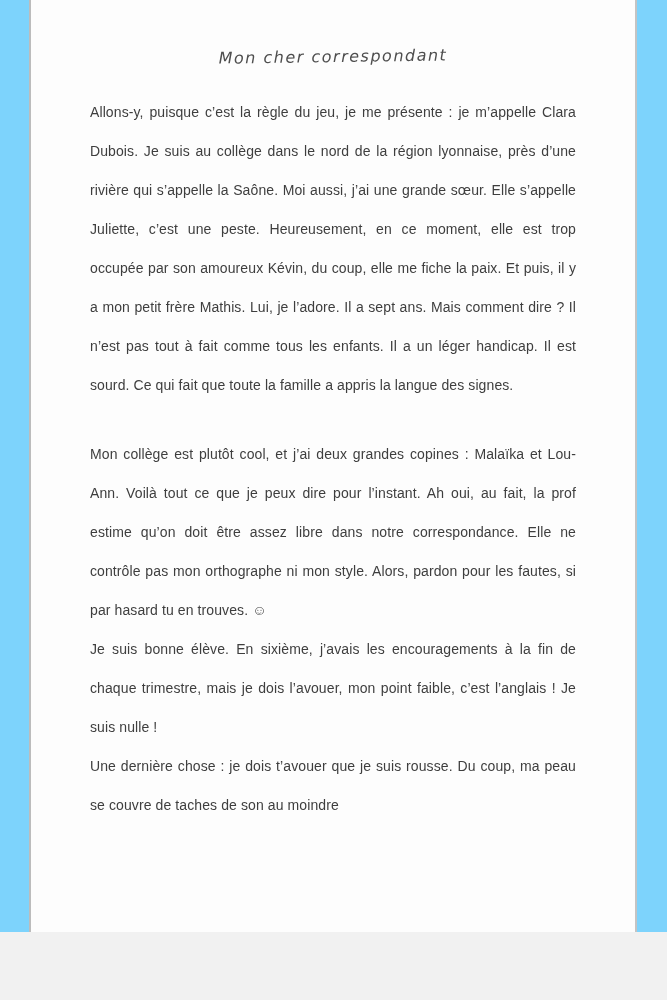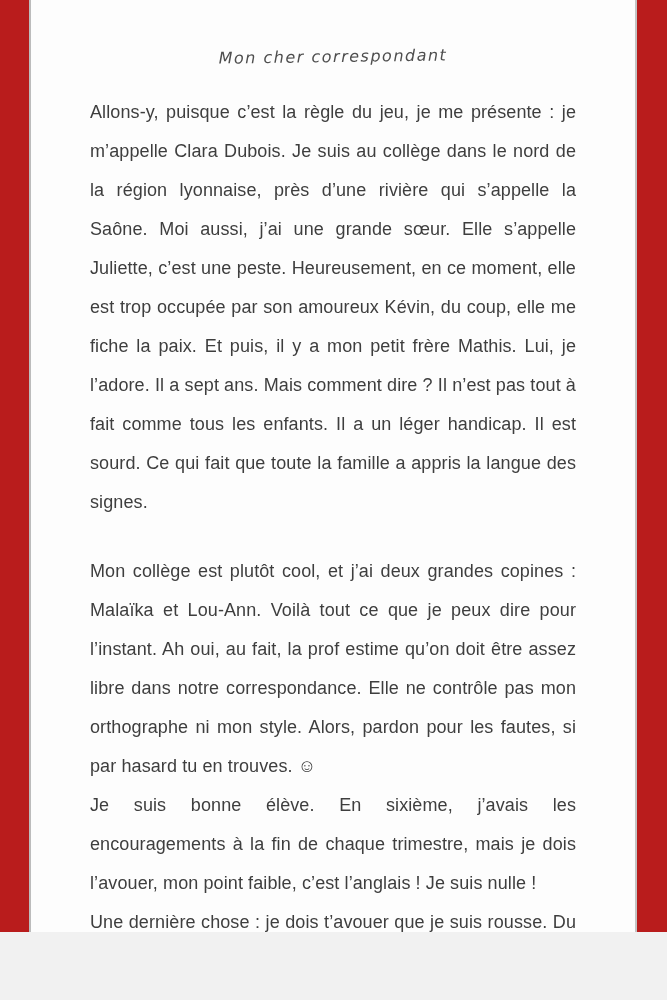--- a/index.html
+++ b/index.html
@@ -5,21 +5,21 @@
   html, body {
     margin: 0;
     padding: 0;
     background: #f1f1f1;
     font-family: "Liberation Sans", sans-serif;
   }
   .photo {
     position: relative;
     width: 667px;
     height: 932px;
-    background: #b91c1c;
+    background: #7dd3fc;
     overflow: hidden;
   }
   .page {
     position: absolute;
     top: 0;
     left: 29px;
     width: 608px;
     height: 1000px;
     box-sizing: border-box;
     background: #fdfdfd;
@@ -42,21 +42,21 @@
     font-family: "DejaVu Sans", sans-serif;
     font-style: italic;
     font-size: 16px;
     letter-spacing: 1.5px;
     color: #4e4e4e;
     transform: rotate(-0.8deg);
   }
   .textblock {
     width: 486px;
     margin: 27px auto 0 auto;
-    font-size: 18px;
+    font-size: 14px;
     line-height: 39px;
     font-weight: 300;
     letter-spacing: 0.1px;
     color: #3e3e3e;
     text-align: justify;
   }
   .textblock p {
     margin: 0;
   }
   .textblock p.gap-after {
@@ -77,17 +77,17 @@
 </head>
 <body>
 
 <div class="photo">
   <div class="page">
     <div class="title">Mon cher correspondant</div>
     <div class="textblock">
       <p class="para gap-after">Allons-y, puisque c’est la règle du jeu, je me présente : je m’appelle Clara Dubois. Je suis au collège dans le nord de la région lyonnaise, près d’une rivière qui s’appelle la Saône. Moi aussi, j’ai une grande sœur. Elle s’appelle Juliette, c’est une peste. Heureusement, en ce moment, elle est trop occupée par son amoureux Kévin, du coup, elle me fiche la paix. Et puis, il y a mon petit frère Mathis. Lui, je l’adore. Il a sept ans. Mais comment dire ? Il n’est pas tout à fait comme tous les enfants. Il a un léger handicap. Il est sourd. Ce qui fait que toute la famille a appris la langue des signes.</p>
       <p class="para">Mon collège est plutôt cool, et j’ai deux grandes copines : Malaïka et Lou-Ann. Voilà tout ce que je peux dire pour l’instant. Ah oui, au fait, la prof estime qu’on doit être assez libre dans notre correspondance. Elle ne contrôle pas mon orthographe ni mon style. Alors, pardon pour les fautes, si par hasard tu en trouves. ☺</p>
       <p class="para">Je suis bonne élève. En sixième, j’avais les encouragements à la fin de chaque trimestre, mais je dois l’avouer, mon point faible, c’est l’anglais ! Je suis nulle !</p>
-      <p class="para">Une dernière chose : je dois t’avouer que je suis rousse. Du coup, ma peau se puisque de taches de son au moindre</p>
+      <p class="para">Une dernière chose : je dois t’avouer que je suis rousse. Du coup, ma peau se couvre de taches de son au moindre</p>
     </div>
     <div class="pagenum">11</div>
   </div>
 </div>
 
 </body></html>

